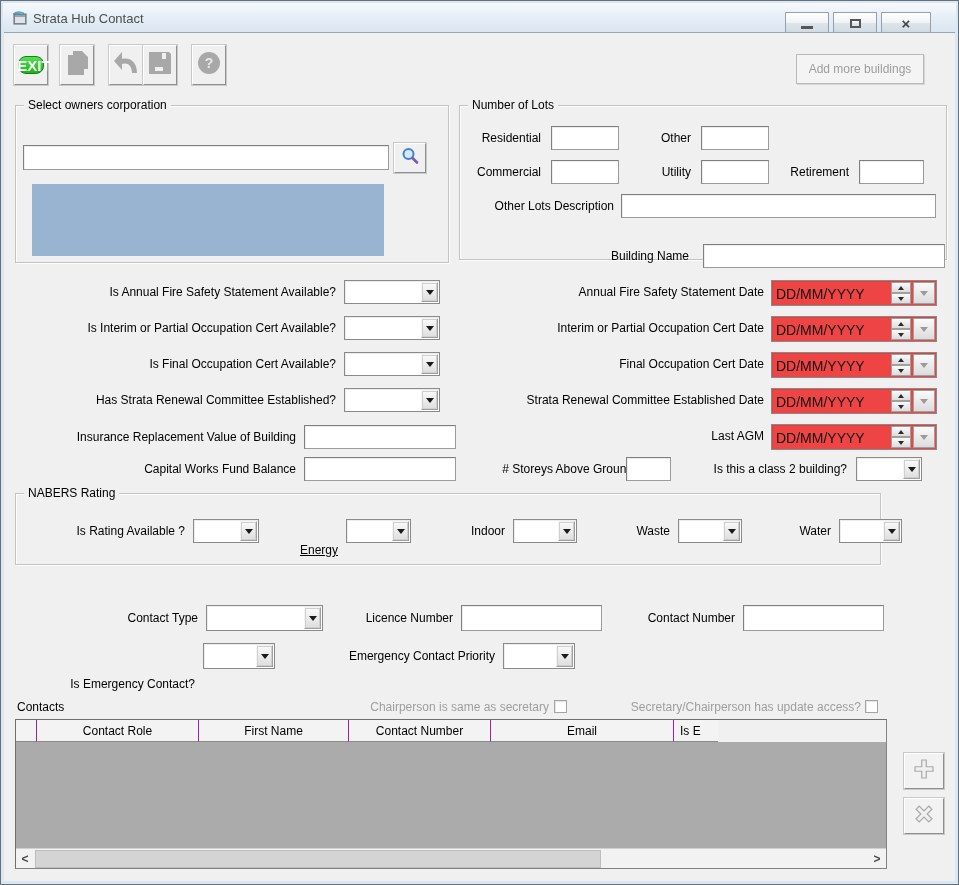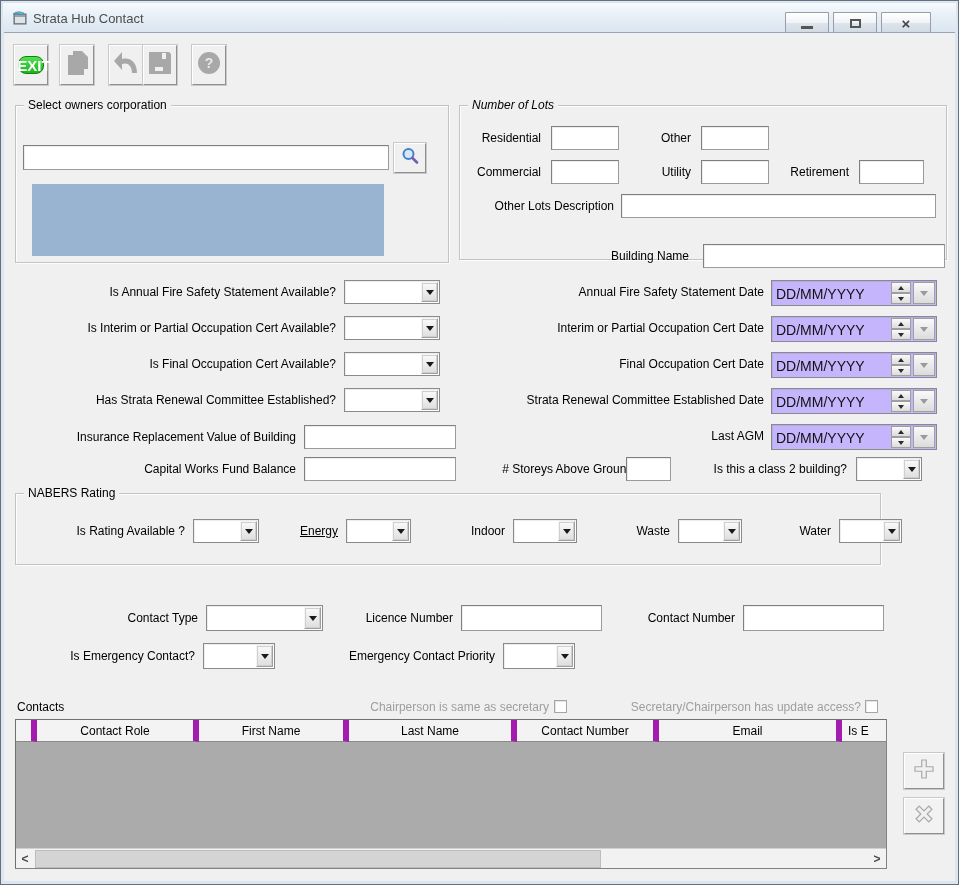--- a/index.html
+++ b/index.html
@@ -44,41 +44,41 @@
   .combo-val{position:absolute;left:4px;top:4px;font-size:12px;}
   .combo-btn{position:absolute;right:1px;top:1px;bottom:1px;width:17px;
     background:linear-gradient(#fafafa,#dedede);border:1px solid #9f9f9f;border-top-color:#f5f5f5;border-left-color:#f5f5f5;
     box-shadow:0 0 0 1px #cfcfcf inset;display:flex;align-items:center;justify-content:center;}
   .tri-down{width:0;height:0;border-left:4px solid transparent;border-right:4px solid transparent;border-top:5px solid #1a1a1a;}
   .tri-down.gray{border-top-color:#9a9a9a;}
   .tri-up-s{width:0;height:0;border-left:3px solid transparent;border-right:3px solid transparent;border-bottom:4px solid #2a2a2a;}
   .tri-dn-s{width:0;height:0;border-left:3px solid transparent;border-right:3px solid transparent;border-top:4px solid #2a2a2a;}
 
   
-  .datectl{position:absolute;width:166px;height:26px;background:#c4b5fd;border:1px solid #8a8a8a;box-shadow:inset 1px 1px 0 rgba(0,0,0,0.07);}
+  .datectl{position:absolute;width:166px;height:26px;background:#ef4444;border:1px solid #8a8a8a;box-shadow:inset 1px 1px 0 rgba(0,0,0,0.07);}
   .date-text{position:absolute;left:4px;top:5px;font-size:14px;color:#111;letter-spacing:0px;}
   .spin{position:absolute;right:25px;top:1px;bottom:1px;width:20px;display:flex;flex-direction:column;}
   .spin i{flex:1;background:linear-gradient(#fafafa,#dcdcdc);border:1px solid #9f9f9f;display:flex;align-items:center;justify-content:center;}
   .date-drop{position:absolute;right:1px;top:1px;bottom:1px;width:22px;background:linear-gradient(#fafafa,#dcdcdc);
     border:1px solid #9f9f9f;display:flex;align-items:center;justify-content:center;}
 
   
   .checkbox{position:absolute;width:13px;height:13px;background:#fdfdfd;border:1px solid #a5a5a5;box-shadow:inset 1px 1px 0 #e4e4e4;}
 
   
   #search-btn{position:absolute;left:393px;top:142px;width:32px;height:30px;background:#f0f0f0;
     border:1px solid #8f8f8f;border-top-color:#fff;border-left-color:#fff;box-shadow:0 0 0 1px #c9c9c9;
     display:flex;align-items:center;justify-content:center;}
   #owners-listbox{position:absolute;left:31px;top:183px;width:352px;height:72px;background:#99b4d1;}
 
   
   #contacts-table{position:absolute;left:14px;top:718px;width:872px;height:150px;background:#f0f0f0;
     border:1px solid #828282;border-top-color:#6f6f6f;border-left-color:#6f6f6f;}
   .thead{display:flex;height:22px;}
-  .th{background:#f3f3f3;border-right:6px solid #a21caf;border-bottom:1px solid #8a8a8a;
+  .th{background:#f3f3f3;border-right:1px solid #a21caf;border-bottom:1px solid #8a8a8a;
     font-size:12px;display:flex;align-items:center;justify-content:center;overflow:hidden;white-space:nowrap;}
   .th.last{justify-content:flex-start;padding-left:6px;border-right:none;}
   #table-body{position:absolute;left:0;top:22px;width:870px;height:106px;background:#ababab;}
   #hscroll{position:absolute;left:0;bottom:0;width:870px;height:20px;background:#f2f2f2;border-top:1px solid #d0d0d0;}
   .scroll-arrow{position:absolute;top:0;width:18px;height:20px;display:flex;align-items:center;justify-content:center;
     font-size:12px;font-weight:bold;color:#4a4a4a;}
   #scroll-thumb{position:absolute;left:19px;top:1px;width:566px;height:18px;background:#d4d4d4;border:1px solid #bdbdbd;}
 
   .side-btn{position:absolute;left:903px;width:40px;height:36px;background:#f2f2f2;
     border:1px solid #8f8f8f;border-top-color:#ffffff;border-left-color:#ffffff;box-shadow:0 0 0 1px #c9c9c9;
@@ -137,36 +137,37 @@
     </span>
   </div>
   <div class="tbtn" style="left:191px;">
     <span>
       <svg width="28" height="28" viewBox="0 0 28 28">
           <circle cx="14" cy="14" r="11" fill="#a8a8a8"></circle>
           <text x="14" y="19" text-anchor="middle" font-size="14" font-weight="bold" fill="#e9e9e9">?</text>
         </svg>
     </span>
   </div>
+  <div id="add-buildings">Add more buildings</div>
 
   <div class="group" style="left:14px;top:104px;width:434px;height:158px;">
     <span class="group-title">Select owners corporation</span>
   </div>
   <input class="field" style="left: 22px; top: 144px; width: 366px; height: 25px;" value="">
   <div id="search-btn">
     <span>
       <svg width="20" height="20" viewBox="0 0 20 20">
           <circle cx="8.5" cy="8" r="5" fill="#d7e7f8" stroke="#3f83cc" stroke-width="2"></circle>
           <line x1="12.5" y1="12" x2="17" y2="16.5" stroke="#7a5cae" stroke-width="2.6" stroke-linecap="round"></line>
         </svg>
     </span>
   </div>
   <div id="owners-listbox"></div>
 
-  <div class="group" style="left:458px;top:104px;width:488px;height:155px;font-style:italic;">
+  <div class="group" style="left:458px;top:104px;width:488px;height:155px;">
     <span class="group-title">Number of Lots</span>
   </div>
   <span class="lbl" style="right:417px;top:130px;">Residential</span>
   <input class="field" style="left: 550px; top: 125px; width: 68px;" value="">
   <span class="lbl" style="right:267px;top:130px;">Other</span>
   <input class="field" style="left: 700px; top: 125px; width: 68px;" value="">
   <span class="lbl" style="right:417px;top:164px;">Commercial</span>
   <input class="field" style="left: 550px; top: 159px; width: 68px;" value="">
   <span class="lbl" style="right:267px;top:164px;">Utility</span>
   <input class="field" style="left: 700px; top: 159px; width: 68px;" value="">
@@ -300,21 +301,21 @@
   <div class="group" style="left:14px;top:492px;width:866px;height:72px;">
     <span class="group-title">NABERS Rating</span>
   </div>
   <span class="lbl" style="right:773px;top:523px;">Is Rating Available ?</span>
   <div class="combo" style="left:192px;top:518px;width:66px;">
     <span class="combo-val"></span>
     <span class="combo-btn">
         <i class="tri-down"></i>
       </span>
   </div>
-  <span class="lbl" style="right:620px;top:523px;text-decoration:underline;">Energy</span>
+  <span class="lbl" style="right:620px;top:542px;text-decoration:underline;">Energy</span>
   <div class="combo" style="left:345px;top:518px;width:65px;">
     <span class="combo-val"></span>
     <span class="combo-btn">
         <i class="tri-down"></i>
       </span>
   </div>
   <span class="lbl" style="right:453px;top:523px;">Indoor</span>
   <div class="combo" style="left:512px;top:518px;width:64px;">
     <span class="combo-val"></span>
     <span class="combo-btn">
@@ -340,21 +341,21 @@
   <div class="combo" style="left:205px;top:604px;width:117px;height:26px;">
     <span class="combo-val"></span>
     <span class="combo-btn">
         <i class="tri-down"></i>
       </span>
   </div>
   <span class="lbl" style="right:505px;top:610px;">Licence Number</span>
   <input class="field" style="left: 460px; top: 604px; width: 141px; height: 26px;" value="">
   <span class="lbl" style="right:223px;top:610px;">Contact Number</span>
   <input class="field" style="left: 742px; top: 604px; width: 141px; height: 26px;" value="">
-  <span class="lbl" style="right:763px;top:648px;">Is Emergency Contact?</span>
+  <span class="lbl" style="right:763px;top:676px;">Is Emergency Contact?</span>
   <div class="combo" style="left:202px;top:642px;width:72px;height:26px;">
     <span class="combo-val"></span>
     <span class="combo-btn">
         <i class="tri-down"></i>
       </span>
   </div>
   <span class="lbl" style="right:463px;top:648px;">Emergency Contact Priority</span>
   <div class="combo" style="left:502px;top:642px;width:72px;height:26px;">
     <span class="combo-val"></span>
     <span class="combo-btn">
@@ -366,21 +367,20 @@
   <span class="lbl lbl-gray" style="right:409px;top:699px;">Chairperson is same as secretary</span>
   <span class="checkbox" style="left:553px;top:699px;"></span>
   <span class="lbl lbl-gray" style="right:97px;top:699px;">Secretary/Chairperson has update access?</span>
   <span class="checkbox" style="left:864px;top:699px;"></span>
 
   <div id="contacts-table">
     <div class="thead">
       <span class="th" style="width:21px;"></span>
       <span class="th" style="width:162px;">Contact Role</span>
       <span class="th" style="width:150px;">First Name</span>
-      <span class="th" style="width:168px;">Last Name</span>
       <span class="th" style="width:142px;">Contact Number</span>
       <span class="th" style="width:183px;">Email</span>
       <span class="th last" style="width:44px;">Is E</span>
     </div>
     <div id="table-body"></div>
     <div id="hscroll">
       <span class="scroll-arrow" style="left:0;">&lt;</span>
       <span id="scroll-thumb"></span>
       <span class="scroll-arrow" style="right:0;">&gt;</span>
     </div>

